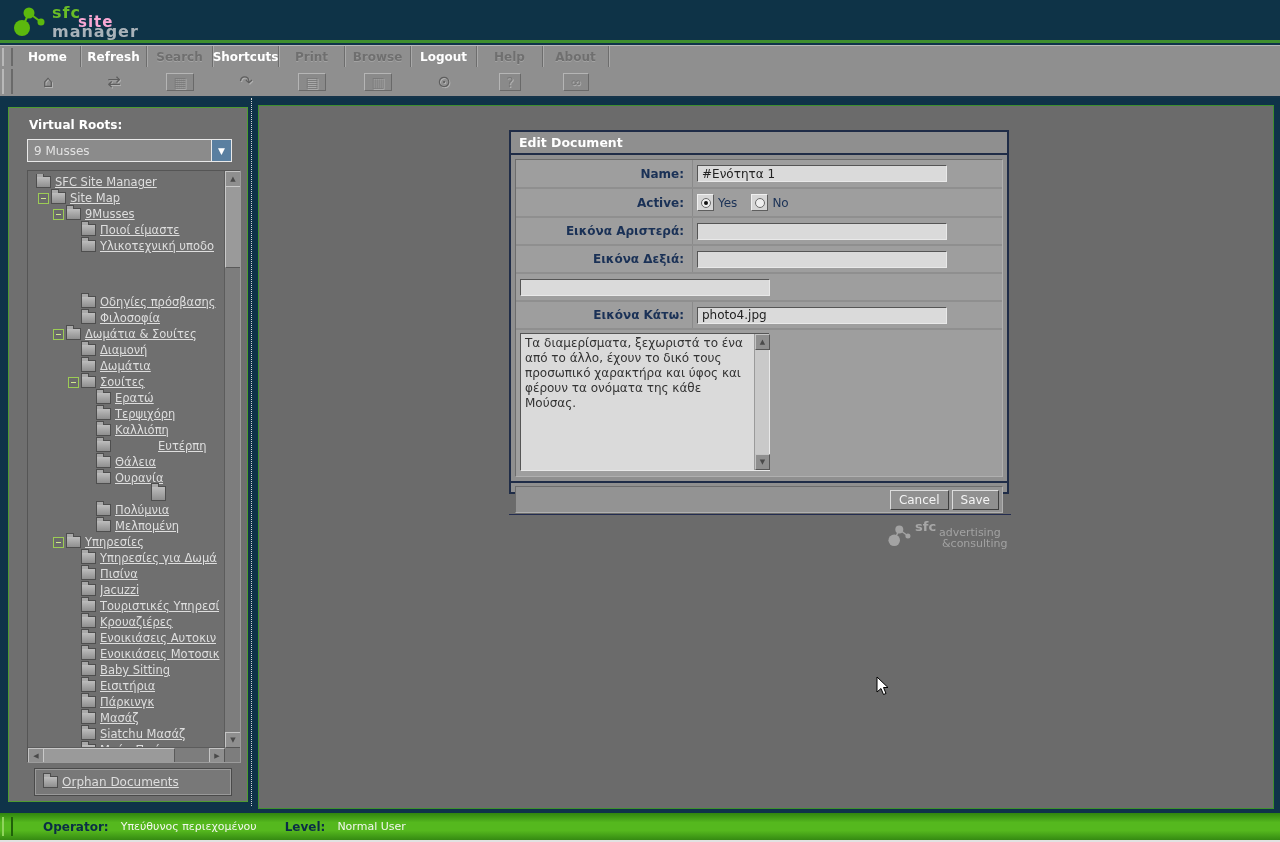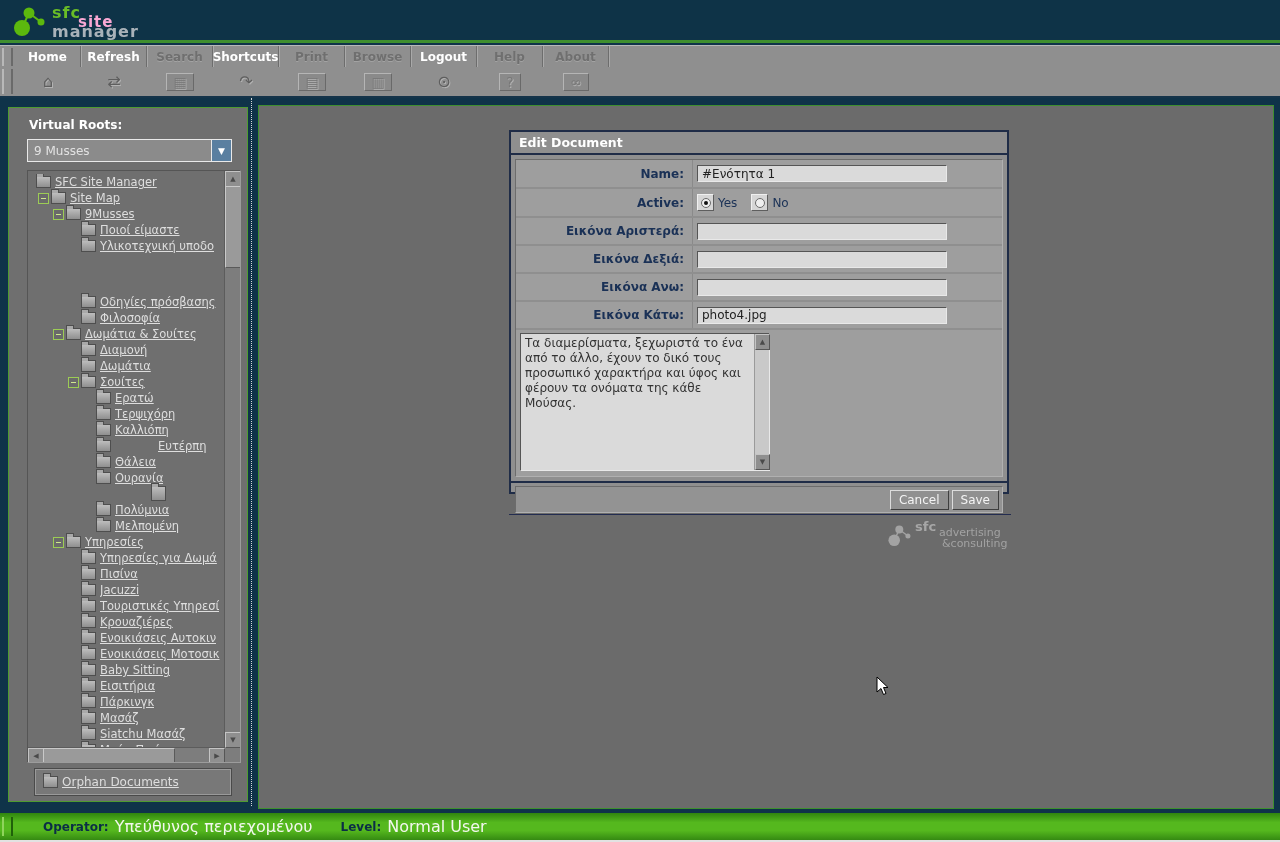--- a/index.html
+++ b/index.html
@@ -134,21 +134,21 @@
   .wm-sfc{position:absolute;left:28px;top:2px;font-size:13px;font-weight:bold;color:#a6a6a6;}
   .wm-adv{position:absolute;left:52px;top:9px;font-size:11px;color:#a2a2a2;}
   .wm-con{position:absolute;left:55px;top:20px;font-size:11px;color:#a2a2a2;}
 
   
   .footer{position:absolute;left:0;top:813px;width:1280px;height:27px;
       background:linear-gradient(180deg,#2f850e 0%,#55b81e 35%,#55b81e 65%,#358a12 100%);
       display:flex;align-items:center;}
   .footer .grip{border-left:2px solid #8fd45c;border-right:2px solid #20610a;height:19px;margin-left:2px;}
   .f-label{font-size:12px;font-weight:bold;color:#0b2d46;margin-left:28px;}
-  .f-value{font-size:16px;color:#f2f7ee;margin-left:6px;}
+  .f-value{font-size:11px;color:#f2f7ee;margin-left:12px;}
   .bottom-strip{position:absolute;left:0;top:840px;width:1280px;height:2px;background:#e2e2e2;}
 
   
   .cursor{position:absolute;left:876px;top:676px;z-index:50;}
 </style>
 </head>
 <body>
 
 <div class="page">
 
@@ -474,21 +474,20 @@
         </div>
 
         <div class="row">
           <div class="lbl">Εικόνα Δεξιά:</div>
           <div class="val">
               <input class="txt" value="" style="">
             </div>
         </div>
 
         <div class="row">
-          <div class="lbl">Εικόνα Ανω:</div>
           <div class="val">
               <input class="txt" value="" style="">
             </div>
         </div>
 
         <div class="row">
           <div class="lbl">Εικόνα Κάτω:</div>
           <div class="val">
               <input class="txt" value="photo4.jpg" style="">
             </div>

